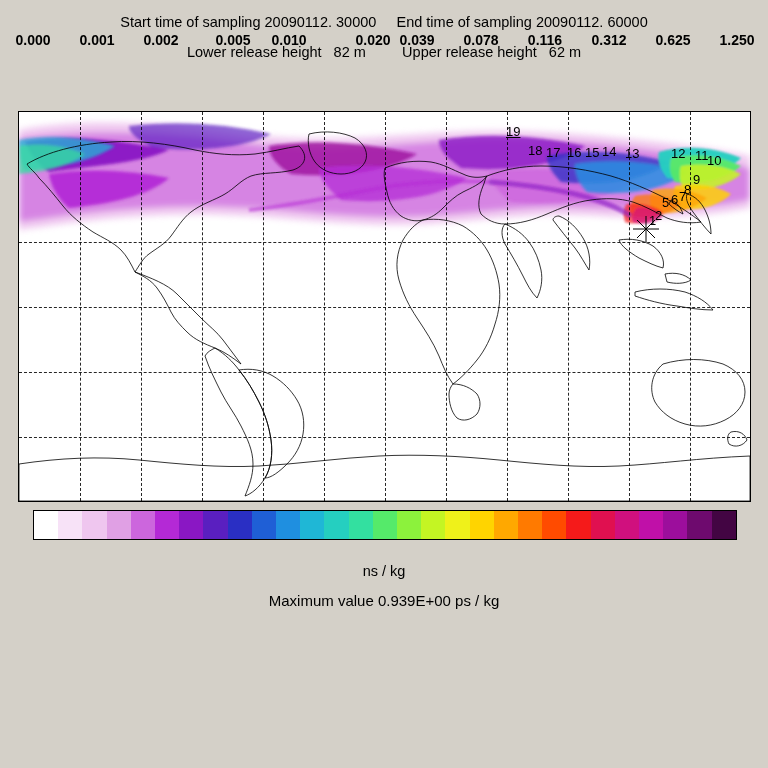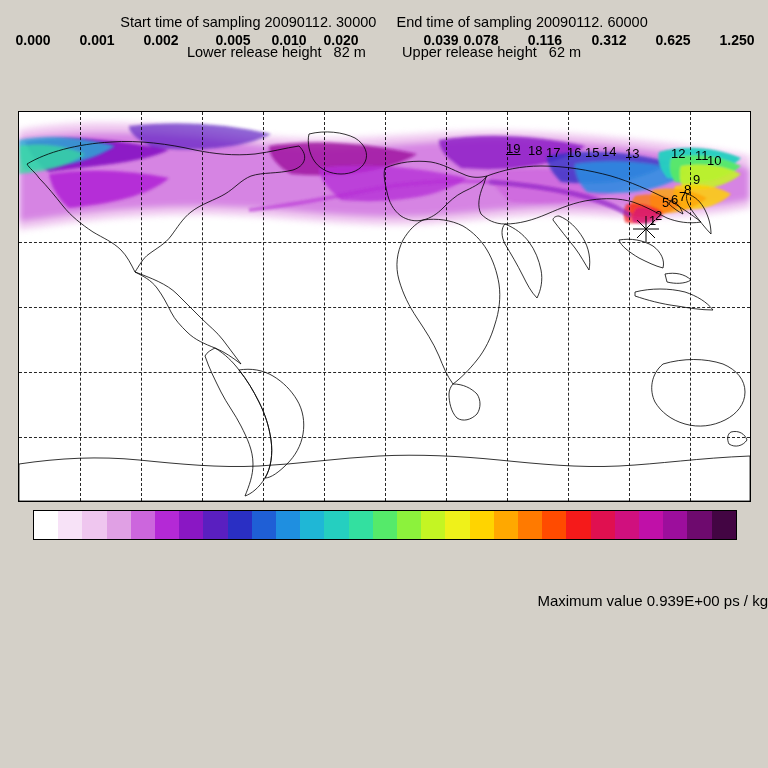--- a/index.html
+++ b/index.html
@@ -132,21 +132,21 @@
     top: 563px;
     width: 768px;
     text-align: center;
     font-size: 14.5px;
   }
   #maxvalue {
     position: absolute;
     left: 0;
     top: 592px;
     width: 768px;
-    text-align: right;
+    text-align: center;
     font-size: 15px;
   }
 </style>
 </head>
 <body>
 
 <div id="page">
 
   <div class="header">
     <div class="subline">Start time of sampling 20090112. 30000     End time of sampling 20090112. 60000</div>
@@ -301,21 +301,21 @@
 
       <svg class="plume" width="731" height="389" viewBox="0 0 731 389" style="left:0;top:0;">
         <g stroke="#000" stroke-width="1">
           <line x1="618" y1="108" x2="636" y2="126"></line>
           <line x1="636" y1="108" x2="618" y2="126"></line>
           <line x1="627" y1="104" x2="627" y2="130"></line>
           <line x1="614" y1="117" x2="640" y2="117"></line>
         </g>
       </svg>
 
-      <div class="maplabel" style="left:487px; top:29px;text-decoration:underline;">19</div>
+      <div class="maplabel" style="left:487px; top:12px;text-decoration:underline;">19</div>
       <div class="maplabel" style="left:509px; top:31px;">18</div>
       <div class="maplabel" style="left:527px; top:33px;">17</div>
       <div class="maplabel" style="left:548px; top:33px;">16</div>
       <div class="maplabel" style="left:566px; top:33px;">15</div>
       <div class="maplabel" style="left:583px; top:32px;">14</div>
       <div class="maplabel" style="left:606px; top:34px;">13</div>
       <div class="maplabel" style="left:652px; top:34px;">12</div>
       <div class="maplabel" style="left:676px; top:36px;">11</div>
       <div class="maplabel" style="left:688px; top:41px;">10</div>
       <div class="maplabel" style="left:674px; top:60px;">9</div>
@@ -360,23 +360,24 @@
         <div class="sw" style="background: rgb(110, 10, 110);"></div>
         <div class="sw" style="background: rgb(67, 5, 67);"></div>
       </div>
   </div>
   <div id="cb-ticklabels">
       <span style="left: 33px;">0.000</span>
       <span style="left: 97px;">0.001</span>
       <span style="left: 161px;">0.002</span>
       <span style="left: 225px; margin-left: 8px;">0.005</span>
       <span style="left: 289px;">0.010</span>
-      <span style="left: 341px;">0.020</span>
-      <span style="left: 417px; padding-left: 48px;">0.039</span>
+      <span style="left: 373px;">0.020</span>
+      <span style="left: 417px;">0.039</span>
       <span style="left: 481px;">0.078</span>
       <span style="left: 545px;">0.116</span>
       <span style="left: 609px;">0.312</span>
       <span style="left: 673px;">0.625</span>
       <span style="left: 737px;">1.250</span>
     </div>
+  <div id="cb-unit">ns / kg</div>
   <div id="maxvalue">Maximum value  0.939E+00 ps / kg</div>
 
 </div>
 
 </body></html>

